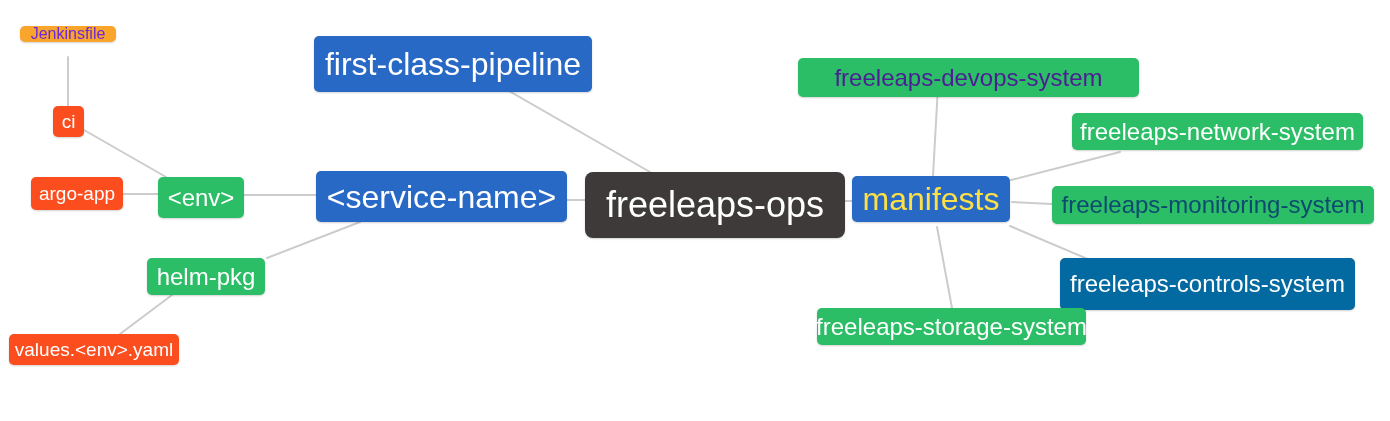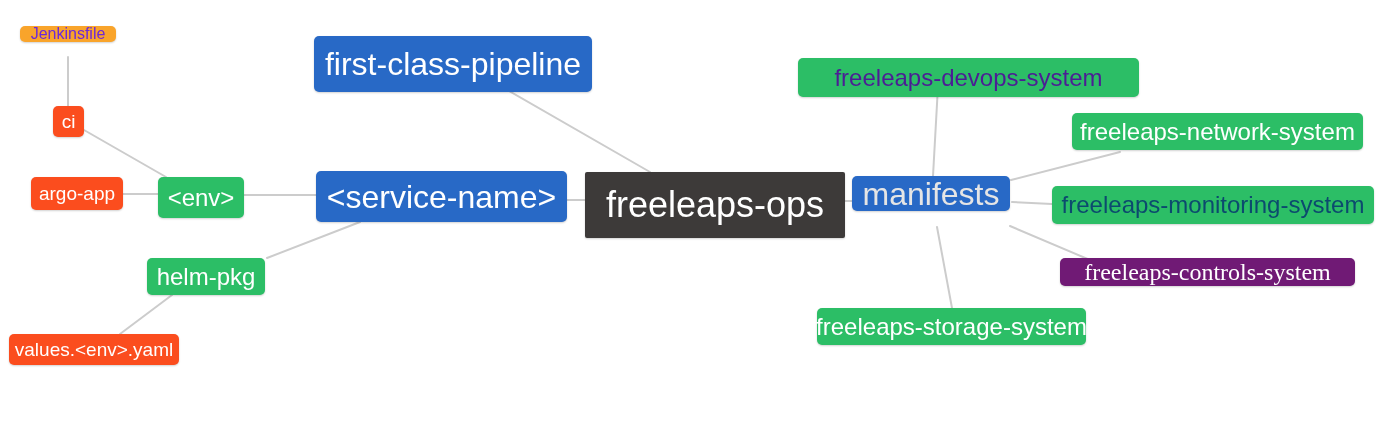--- a/index.html
+++ b/index.html
@@ -35,21 +35,21 @@
     align-items: center;
     justify-content: center;
     color: #ffffff;
     white-space: nowrap;
     border-radius: 5px;
     box-shadow: 0 1px 2px rgba(0,0,0,0.18);
     cursor: pointer;
     line-height: 1;
     box-sizing: border-box;
   }
-  .lv0 { background: #3d3a39; font-size: 36px; border-radius: 2px; }
+  .lv0 { background: #3d3a39; font-size: 36px; border-radius: 8px; }
   .lv1 { background: #2869c6; font-size: 32px; }
   .lv2 { background: #2cbe66; font-size: 24px; }
   .lv3 { background: #fb4d1e; font-size: 19px; }
   .lv4 { background: #f9a42b; font-size: 16px; }
 </style>
 </head>
 <body>
 
 <div class="canvas">
 
@@ -69,37 +69,37 @@
     <line x1="1010" y1="226" x2="1090" y2="260" stroke="#cccccc"></line>
     <line x1="937" y1="227" x2="952" y2="308" stroke="#cccccc"></line>
   </svg>
 
   <div class="node lv0" style="left: 585px; top: 172px; width: 260px; height: 66px; background: rgb(61, 58, 57); color: rgb(255, 255, 255);">freeleaps-ops</div>
 
   <div class="node lv1" style="left: 314px; top: 36px; width: 278px; height: 56px; background: rgb(40, 105, 198); color: rgb(255, 255, 255);">first-class-pipeline</div>
 
   <div class="node lv1" style="left: 316px; top: 171px; width: 251px; height: 51px; background: rgb(40, 105, 198); color: rgb(255, 255, 255);">&lt;service-name&gt;</div>
 
-  <div class="node lv1" style="left: 852px; top: 176px; width: 158px; height: 35px; background: rgb(40, 105, 198); color: #e5e5e5;">manifests</div>
+  <div class="node lv1" style="left: 852px; top: 176px; width: 158px; height: 46px; background: rgb(40, 105, 198); color: #fde047;">manifests</div>
 
   <div class="node lv2" style="left: 158px; top: 177px; width: 86px; height: 41px; background: rgb(44, 190, 102); color: rgb(255, 255, 255);">&lt;env&gt;</div>
 
   <div class="node lv2" style="left: 147px; top: 258px; width: 118px; height: 37px; background: rgb(44, 190, 102); color: rgb(255, 255, 255); text-align: center;">helm-pkg</div>
 
   <div class="node lv3" style="left: 53px; top: 106px; width: 31px; height: 31px; background: rgb(251, 77, 30); color: rgb(255, 255, 255);">ci</div>
 
   <div class="node lv3" style="left: 31px; top: 177px; width: 92px; height: 33px; background: rgb(251, 77, 30); color: rgb(255, 255, 255);">argo-app</div>
 
   <div class="node lv3" style="left: 9px; top: 334px; width: 170px; height: 31px; background: rgb(251, 77, 30); color: rgb(255, 255, 255);">values.&lt;env&gt;.yaml</div>
 
   <div class="node lv4" style="left: 20px; top: 26px; width: 96px; height: 16px; background: rgb(249, 164, 43); color: #6d28d9;">Jenkinsfile</div>
 
   <div class="node lv2" style="left: 798px; top: 29px; width: 341px; height: 39px; background: rgb(44, 190, 102); color: #4c1d95; margin-top: 29px;">freeleaps-devops-system</div>
 
   <div class="node lv2" style="left: 1055px; top: 113px; width: 291px; height: 37px; background: rgb(44, 190, 102); color: rgb(255, 255, 255); margin-left: 17px;">freeleaps-network-system</div>
 
   <div class="node lv2" style="left: 1052px; top: 186px; width: 322px; height: 38px; background: rgb(44, 190, 102); color: #0c4a6e;">freeleaps-monitoring-system</div>
 
-  <div class="node lv2" style="left: 1060px; top: 258px; width: 295px; height: 28px; background: #701a75; color: rgb(255, 255, 255); font-family: Liberation Serif, serif;">freeleaps-controls-system</div>
+  <div class="node lv2" style="left: 1060px; top: 258px; width: 295px; height: 52px; background: #0369a1; color: rgb(255, 255, 255);">freeleaps-controls-system</div>
 
   <div class="node lv2" style="left: 817px; top: 308px; width: 269px; height: 37px; background: rgb(44, 190, 102); color: rgb(255, 255, 255);">freeleaps-storage-system</div>
 
 </div>
 
 </body></html>

